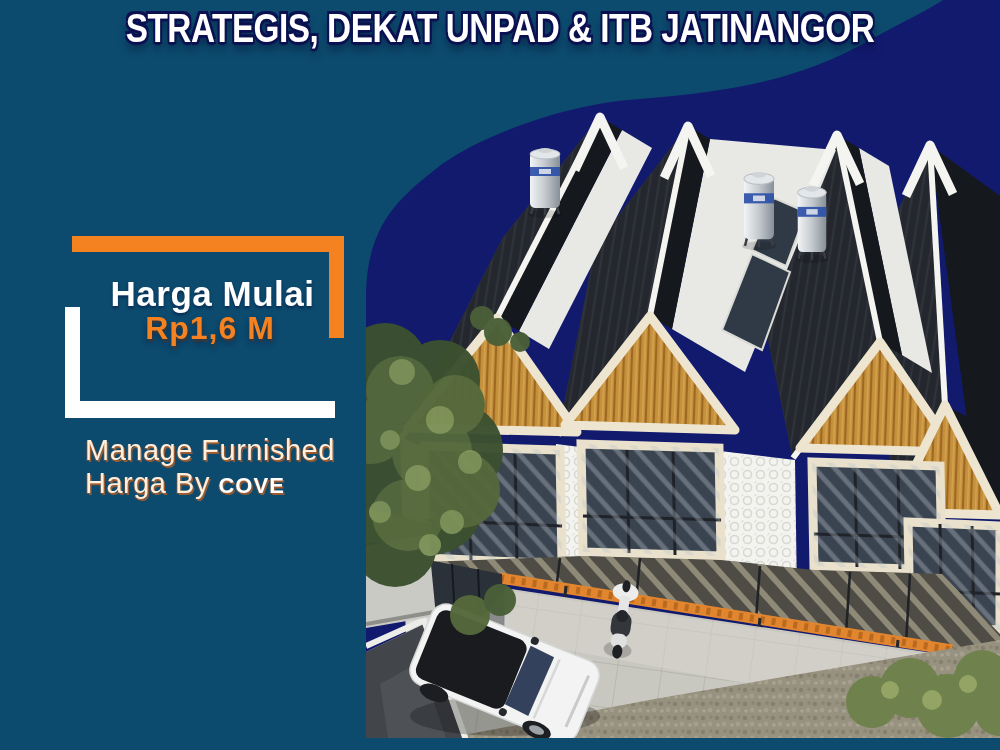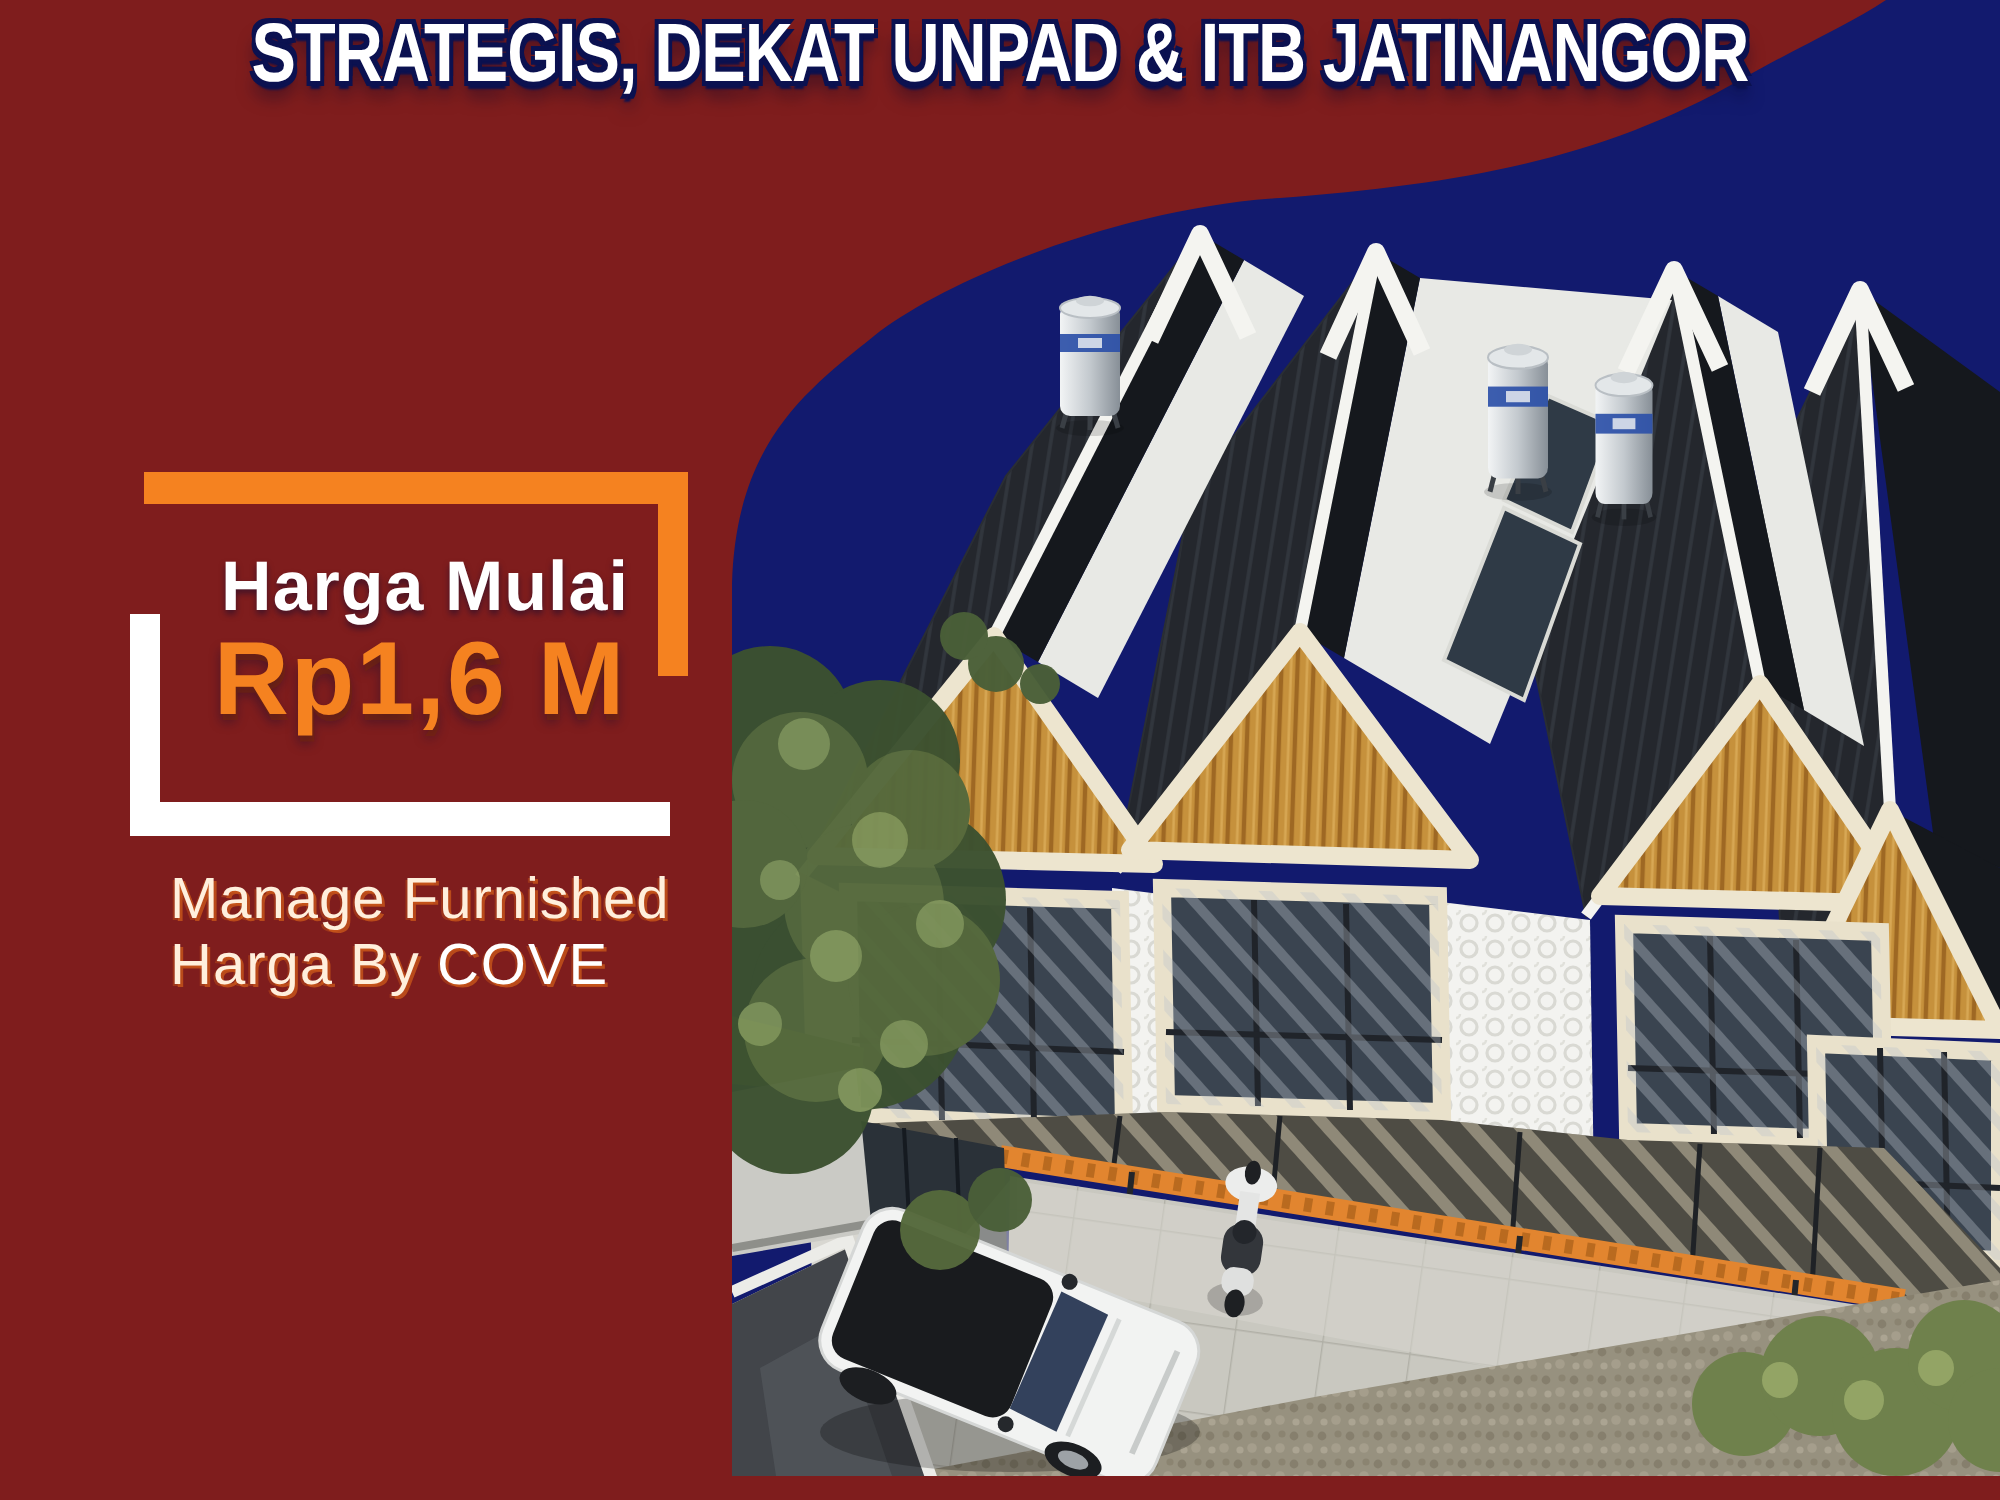--- a/index.html
+++ b/index.html
@@ -1,18 +1,18 @@
 <!DOCTYPE html>
 <html><head>
 <meta charset="utf-8">
 <style>
   html,body{margin:0;padding:0;background:#222;}
   .canvas{
     position:relative;width:1000px;height:750px;overflow:hidden;
-    background:#7f1d1d;
+    background:#0c4a6e;
     font-family:"Liberation Sans", sans-serif;
   }
   .scene{position:absolute;left:0;top:0;}
   .headline{
     position:absolute;top:4px;left:0;width:1000px;text-align:center;
     font-size:34px;font-weight:bold;color:#FFFFFF;letter-spacing:-0.5px;
     transform:scaleY(1.22) scaleX(0.98);transform-origin:center top;white-space:nowrap;
     text-shadow:-2px -2px 0 #0B1150, 2px -2px 0 #0B1150, -2px 2px 0 #0B1150,
                  2px 2px 0 #0B1150, 0 3px 1px #0B1150, 0 6px 8px rgba(4,8,40,.55);
   }
@@ -25,29 +25,29 @@
     position:absolute;left:0;bottom:0;width:255px;height:94px;
     border-left:15px solid #FFFFFF;border-bottom:17px solid #FFFFFF;
   }
   .price-label{
     position:absolute;left:40px;top:38px;width:215px;text-align:center;
     font-size:35px;font-weight:bold;color:#FFFFFF;letter-spacing:0.5px;
     text-shadow:0 2px 3px rgba(5,10,50,.5);
   }
   .price-value{
     position:absolute;left:20px;top:74px;width:250px;text-align:center;
-    font-size:52px;font-weight:bold;color:#F58220;letter-spacing:1px;
+    font-size:32px;font-weight:bold;color:#F58220;letter-spacing:1px;
     text-shadow:1px 3px 0 rgba(120,45,0,.35), 0 4px 6px rgba(5,10,50,.4);
   }
   .features{
     position:absolute;left:85px;top:434px;color:#FFEFDC;font-size:29px;
     line-height:1.15;letter-spacing:0.5px;
     text-shadow:1.5px 1.5px 0 rgba(216,98,24,.65), -1px 1px 0 rgba(216,98,24,.35);
   }
-  .features .brand{font-weight:normal;color:#FFFFFF;font-size:29px;letter-spacing:1px;}
+  .features .brand{font-weight:bold;color:#FFFFFF;font-size:22px;letter-spacing:1px;}
 </style>
 </head>
 <body>
 
 <div class="canvas">
 
   <svg class="scene" width="1000" height="750" viewBox="0 0 1000 750" aria-hidden="true">
     <defs>
       <clipPath id="renderClip">
           <rect x="366" y="0" width="634" height="738"></rect>

